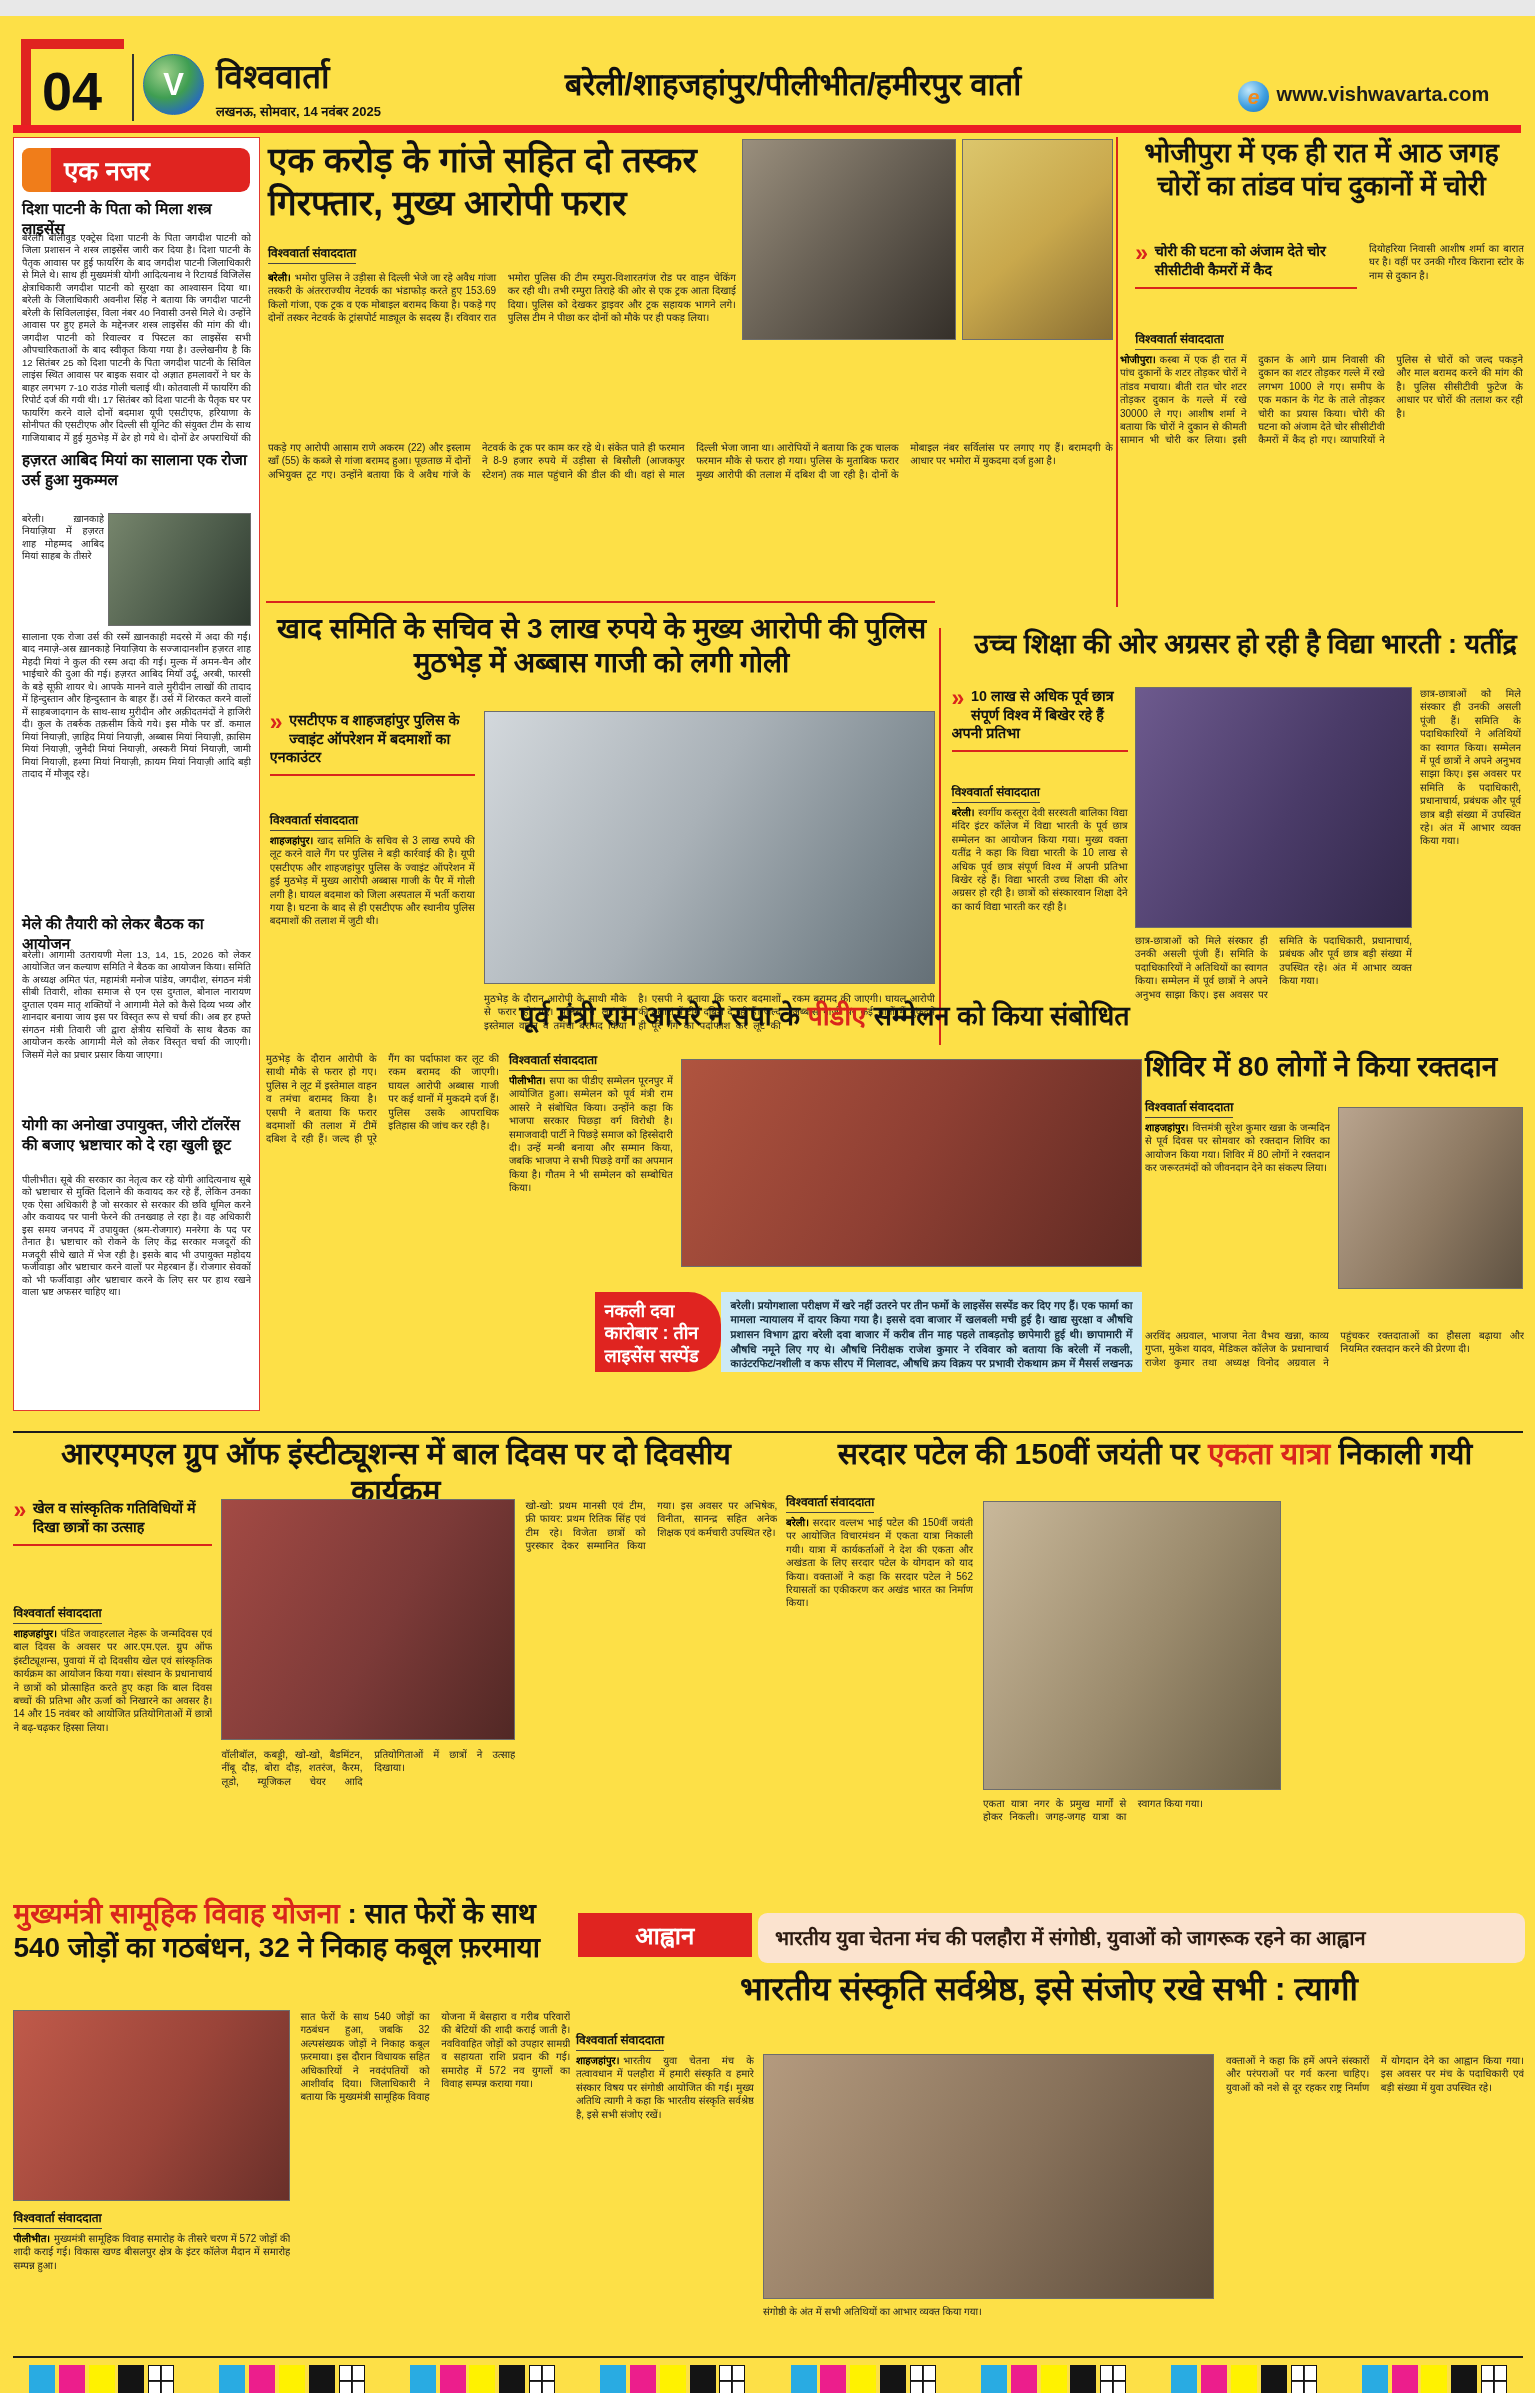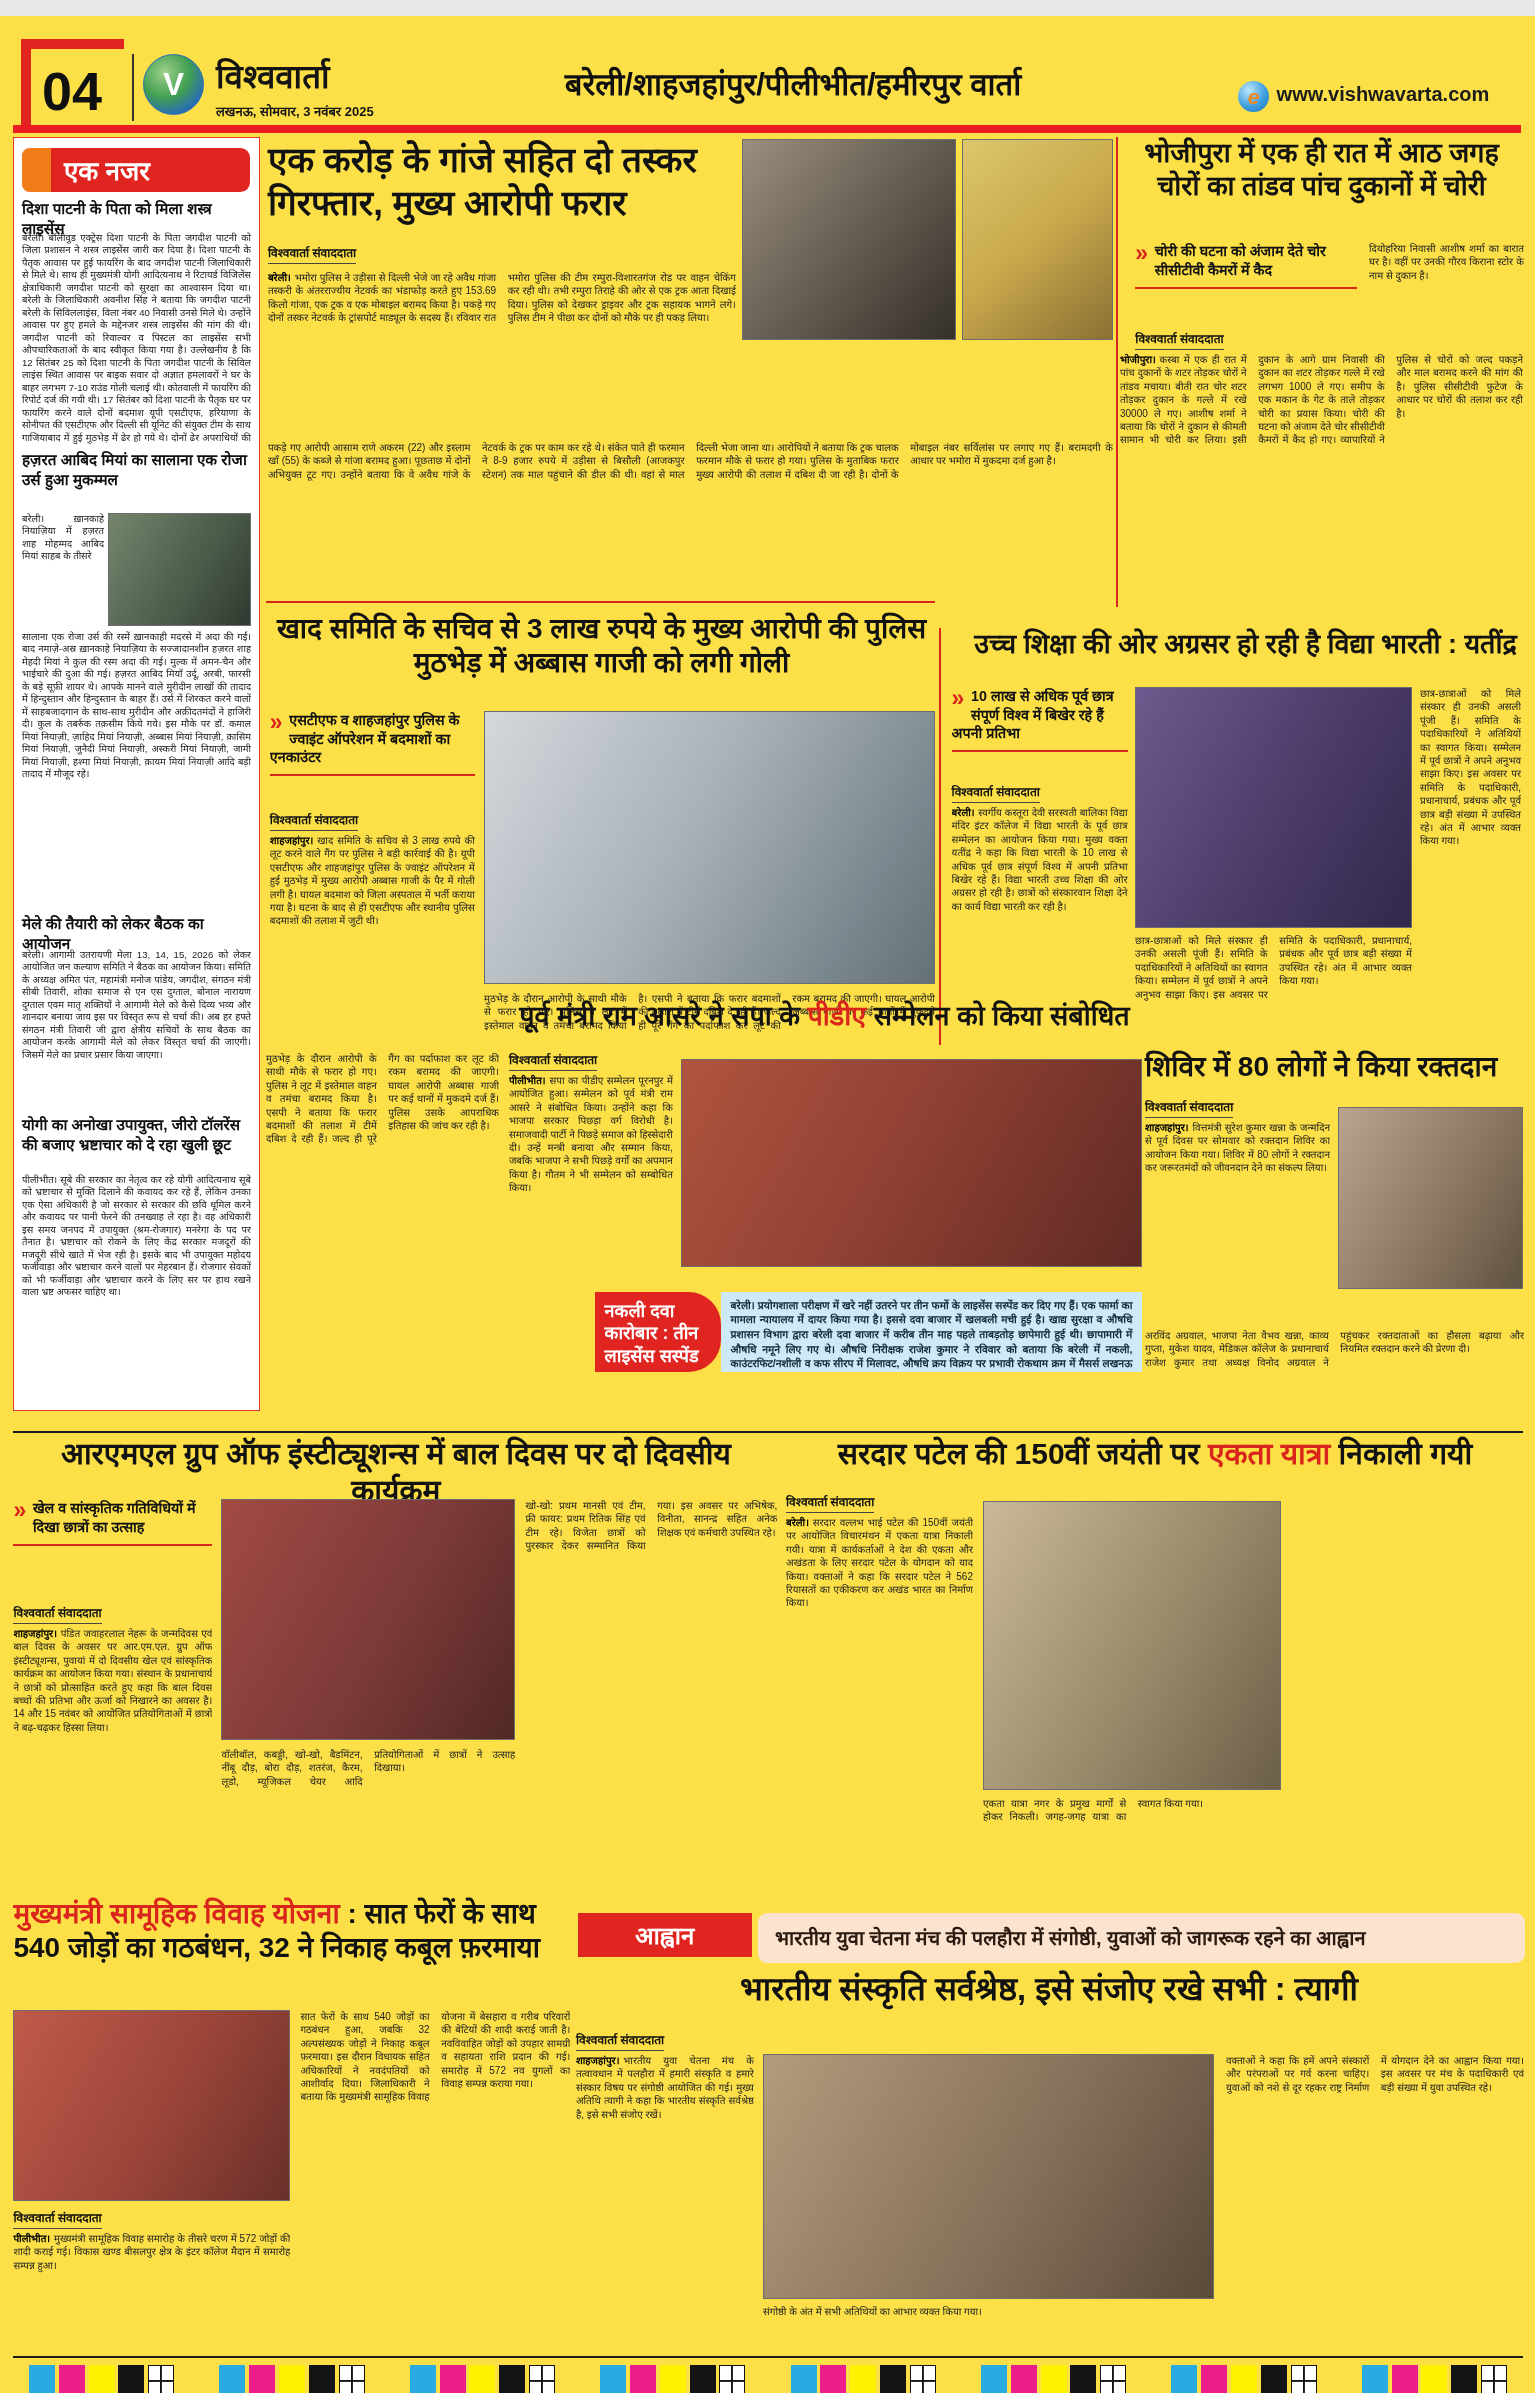--- a/index.html
+++ b/index.html
@@ -69,21 +69,21 @@
 
 <div class="page">
 
   <div class="abs corner" style="left:21px;top:23px;width:103px;height:88px;"></div>
   <div class="abs pagenum" style="left:42px;top:48px;">04</div>
   <div class="abs" style="left:132px;top:38px;width:1.9px;height:67px;background:#333;"></div>
   <div class="abs logo-globe" style="left:143px;top:38px;">
       <span>V</span>
     </div>
   <div class="abs mast" style="left:216px;top:44px;">विश्ववार्ता</div>
-  <div class="abs mastdate" style="left:216px;top:86px;">लखनऊ, सोमवार, 3 नवंबर 2025</div>
+  <div class="abs mastdate" style="left:216px;top:86px;">लखनऊ, सोमवार, 14 नवंबर 2025</div>
   <div class="abs regionline center" style="left:430px;top:46px;width:726px;">बरेली/शाहजहांपुर/पीलीभीत/हमीरपुर वार्ता</div>
   <div class="abs" style="left:1238px;top:65px;">
     <span class="web-globe">e</span><span class="site">www.vishwavarta</span><span class="site red">.com</span>
   </div>
   <div class="abs redbar" style="left:13.4px;top:109px;width:1508px;height:7.6px;"></div>
 
   <div class="abs nazarbox" style="left:13.4px;top:121px;width:247px;height:1274px;">
     <div class="abs nazar-banner" style="left:7.6px;top:9.6px;width:228px;height:44px;">
       <span class="tab"></span>
       <span>एक नजर</span>

